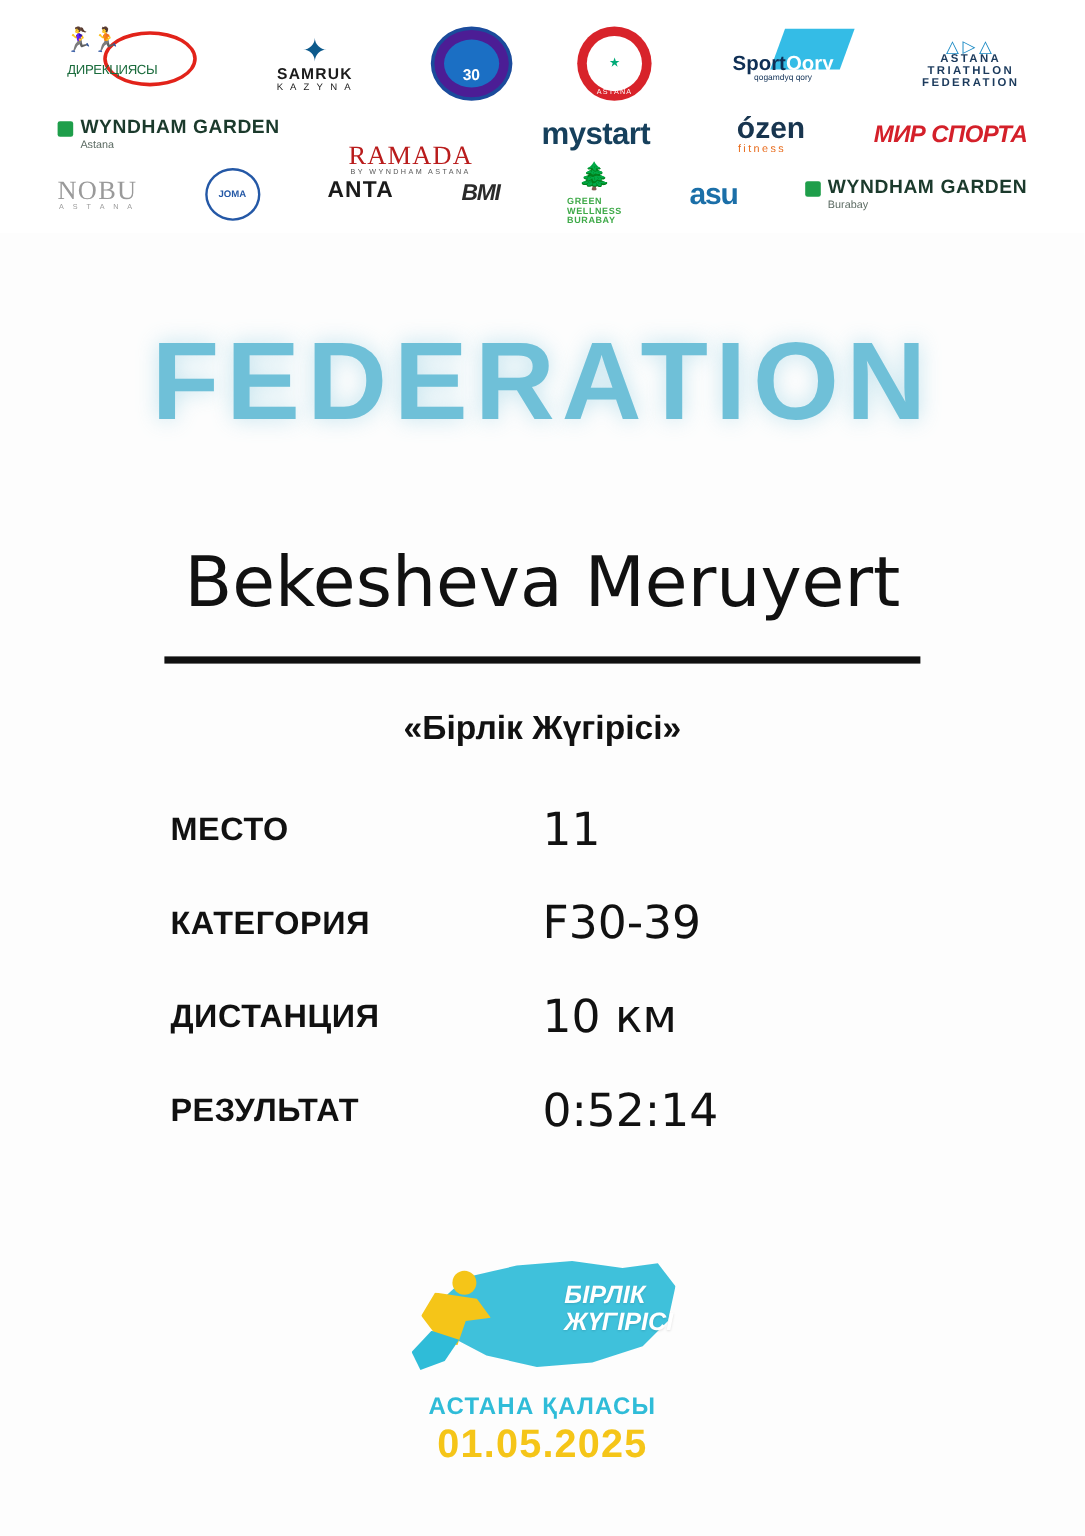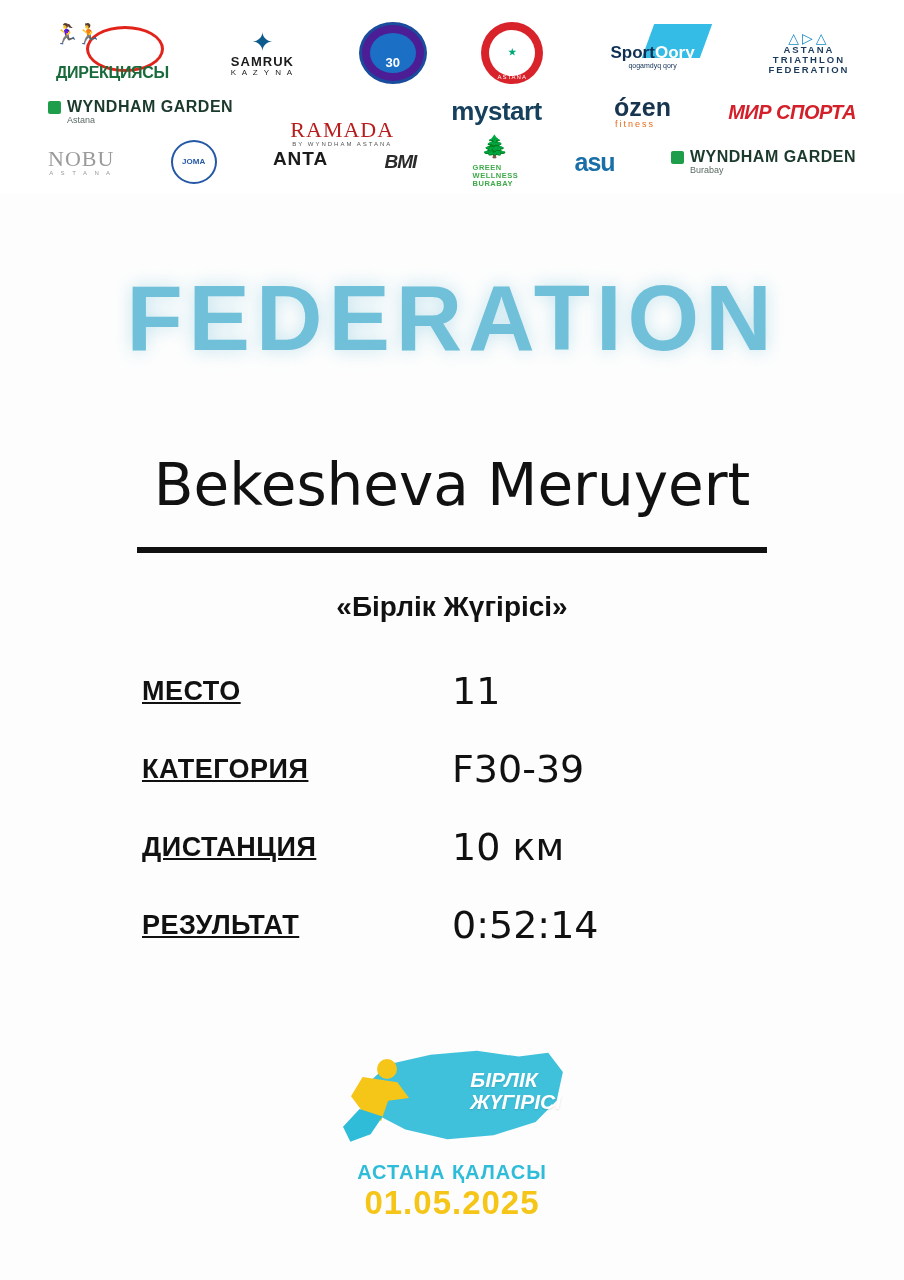--- a/index.html
+++ b/index.html
@@ -55,22 +55,22 @@
   }
   .l-dirk .ring {
     position: absolute; right: 2px; top: 4px;
     width: 78px; height: 46px; border: 3px solid #e2231a; border-radius: 50%;
   }
   .l-dirk .figs {
     position: absolute; left: 6px; top: 2px;
     font-size: 20px; letter-spacing: -3px;
   }
   .l-dirk .txt {
-    position: absolute; left: 8px; bottom: 2px;
-    font-size: 16px; font-weight: bold; color: #1a6b3c;
+    position: absolute; left: 8px; bottom: 18px;
+    font-size: 11px; font-weight: normal; color: #1a6b3c;
     letter-spacing: -0.3px;
   }
 
   
   .l-samruk { width: 84px; }
   .l-samruk .mark { font-size: 26px; color: #0d5a8c; line-height: 1; }
   .l-samruk .t1 { font-size: 13px; font-weight: bold; color: #1b1b1b; letter-spacing: 1px; }
   .l-samruk .t2 { font-size: 8px; color: #1b1b1b; letter-spacing: 2px; }
 
   
@@ -200,21 +200,21 @@
   
   .results {
     margin-top: 46px;
     width: 620px;
     display: grid;
     grid-template-columns: 310px 310px;
     row-gap: 34px;
     align-items: center;
   }
   .res-label {
-    font-size: 27px; font-weight: bold; color:#111; letter-spacing:.5px;text-decoration:underline;
+    font-size: 27px; font-weight: bold; color:#111; letter-spacing:.5px;
   }
   .res-value {
     font-size: 38px; color:#111; font-family:"DejaVu Sans", sans-serif;
   }
 
   
   .event-logo {
     position: absolute;
     left: 50%;
     transform: translateX(-50%);

